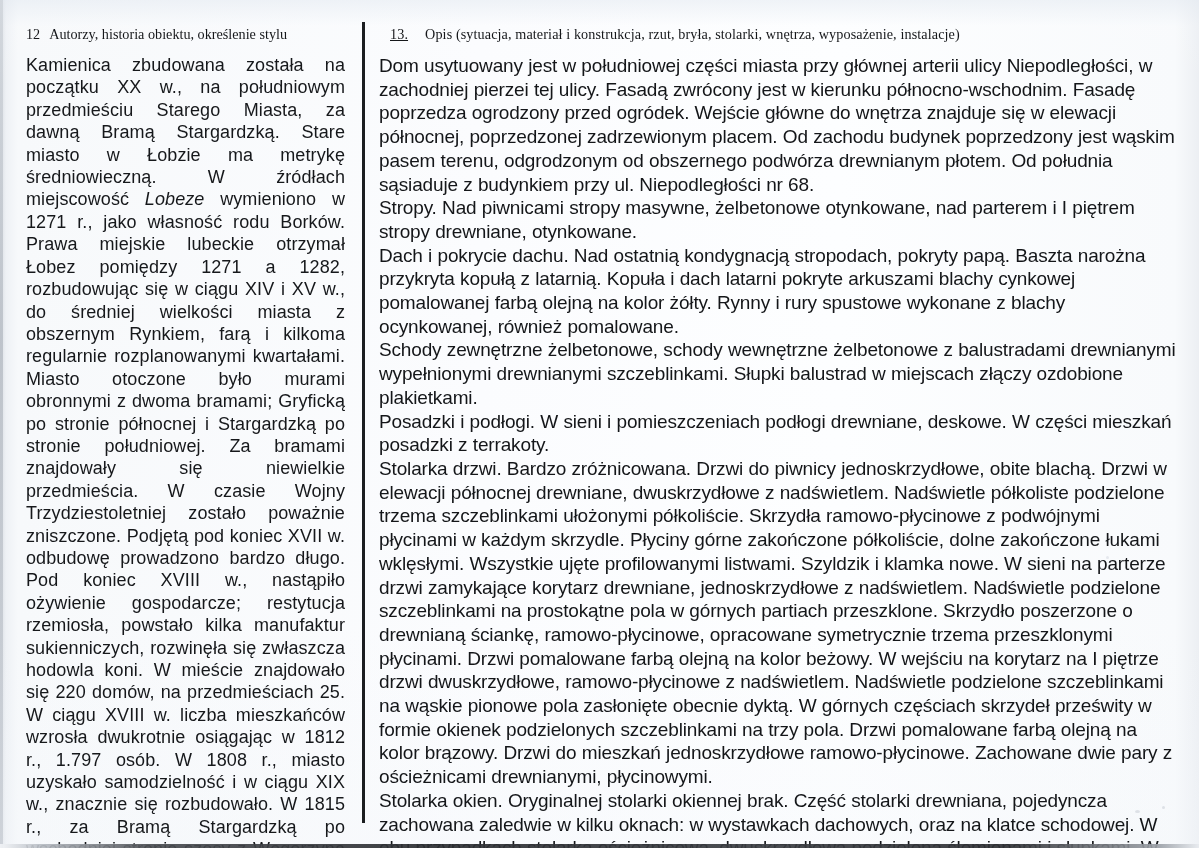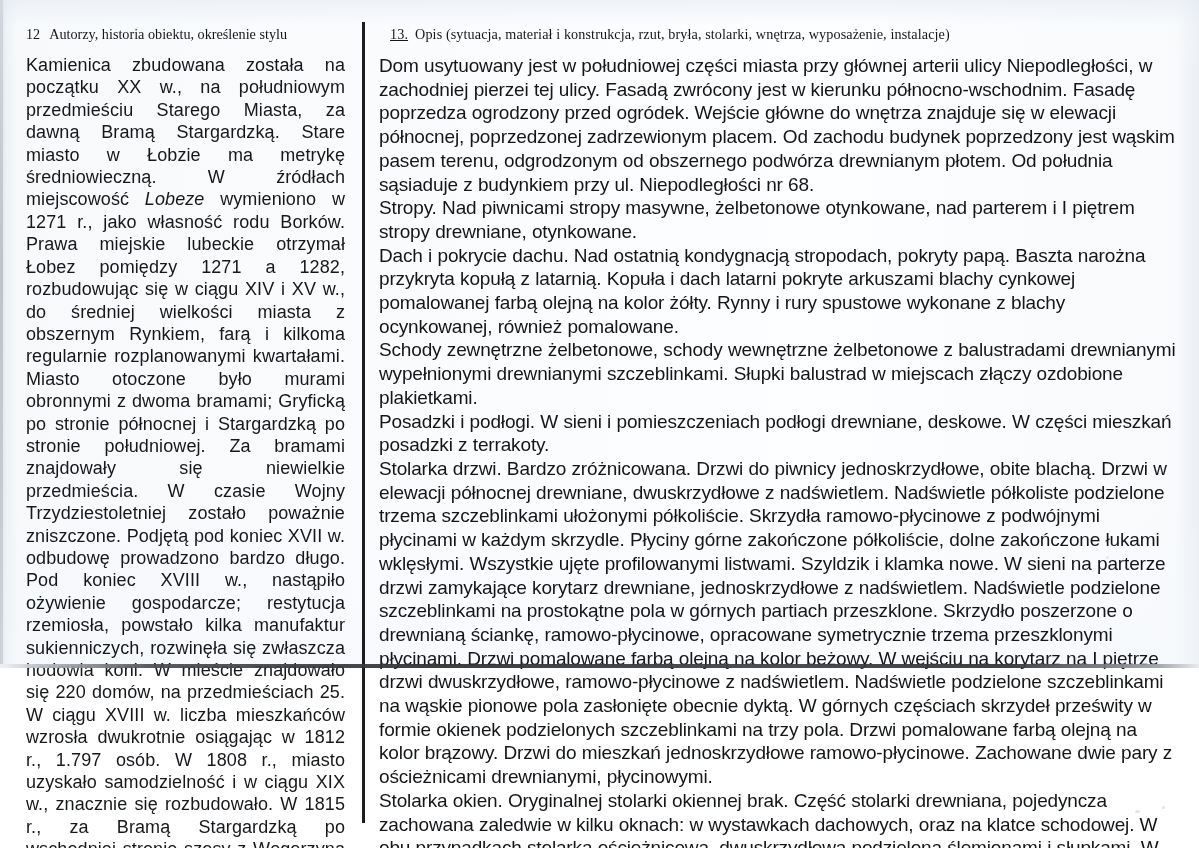--- a/index.html
+++ b/index.html
@@ -13,21 +13,21 @@
     overflow: hidden;
     background: #ffffff;
     font-family: "Liberation Sans", sans-serif;
     color: #101010;
   }
 
   
   .page {
     position: relative;
     width: 1199px;
-    height: 668px;
+    height: 848px;
     box-sizing: border-box;
     background:
       linear-gradient(to right,
         #d9dde3 0px, #eef1f5 6px, #f7f9fb 18px,
         #fbfcfe 40%, #fdfeff 70%, #f8fafc 98%, #eceff3 100%);
   }
   
   .page::before {
     content: "";
     position: absolute;
@@ -100,21 +100,21 @@
     white-space: nowrap;
   }
   .field-header .num {
     margin-right: 9px;
   }
   .col-right .field-header {
     margin-left: 11px;
     letter-spacing: 0.1px;
   }
   .col-right .field-header .num {
-    margin-right: 7px;
+    margin-right: 17px;
     text-decoration: underline;
   }
 
   
   .body-left {
     font-family: "Liberation Sans", sans-serif;
     font-size: 18px;
     line-height: 22.4px;
     text-align: justify;
     text-justify: inter-word;

